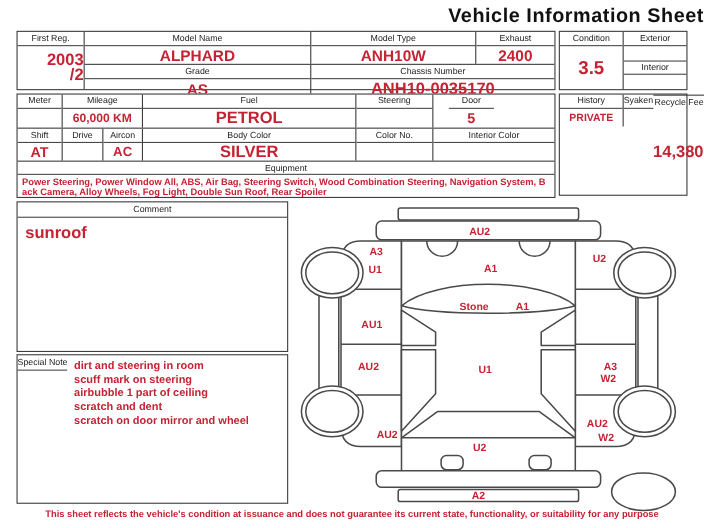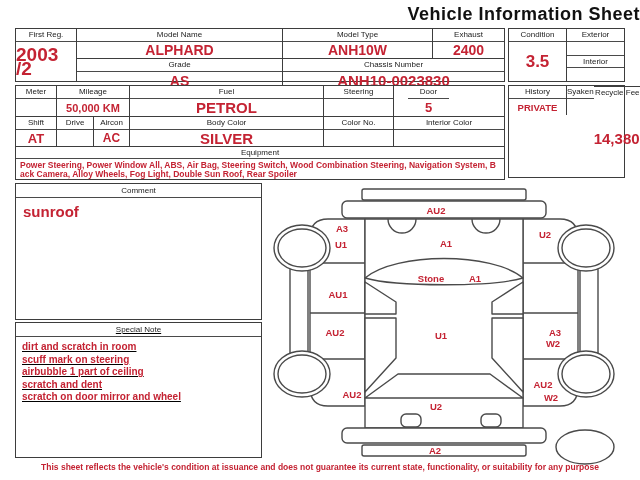--- a/index.html
+++ b/index.html
@@ -22,22 +22,22 @@
   .f12{font-size:12px}.f11{font-size:11px}.f9{font-size:9.5px}
   .title{position:absolute;top:4px;left:0;width:640px;text-align:right;font-size:18px;
       font-weight:bold;letter-spacing:.5px;color:#111;}
   .equip-text{flex:1;color:var(--red);font-weight:bold;font-size:8.5px;line-height:1.08;
       padding:2px 4px;word-break:break-all;text-align:left;}
   .note-body{flex:1;color:var(--red);font-weight:bold;font-size:10px;line-height:12.5px;
       padding:4px 6px;text-align:left;}
   .comment-body{flex:1;color:var(--red);font-weight:bold;font-size:15px;padding:5px 7px;text-align:left;}
   .footer{position:absolute;top:462px;left:0;width:640px;text-align:center;color:var(--red);
       font-weight:bold;font-size:8.5px;}
-  .firstreg{flex:1;display:flex;flex-direction:column;align-items:flex-start;justify-content:center;
-      color:var(--red);font-weight:bold;font-size:19px;line-height:14px;}
+  .firstreg{flex:1;display:flex;flex-direction:column;align-items:flex-end;justify-content:center;
+      color:var(--red);font-weight:bold;font-size:15px;line-height:14px;}
   svg text{font-family:"Liberation Sans",sans-serif;}
 </style>
 </head>
 <body>
 
 <div class="title">Vehicle Information Sheet</div>
 
 <div class="panel" style="left:15px;top:28px;width:490px;height:54px;">
   <div class="col" style="width:60px;">
     <div class="th">First Reg.</div>
@@ -61,21 +61,21 @@
         <div class="tv f14">2400</div>
       </div>
     </div>
     <div class="row bt" style="flex:1;">
       <div class="col" style="width:205px;justify-content:center;">
         <div class="th">Grade</div>
         <div class="tv f14">AS</div>
       </div>
       <div class="col bl" style="flex:1;">
         <div class="th">Chassis Number</div>
-        <div class="tv f15">ANH10-0023830</div>
+        <div class="tv f15">ANH10-0035170</div>
       </div>
     </div>
   </div>
 </div>
 
 <div class="panel" style="left:508px;top:28px;width:117px;height:54px;">
   <div class="col" style="width:57px;">
     <div class="th">Condition</div>
     <div class="tv f17">3.5</div>
   </div>
@@ -88,21 +88,21 @@
 </div>
 
 <div class="panel" style="left:15px;top:85px;width:490px;height:95px;flex-direction:column;">
   <div class="row" style="height:30px;">
     <div class="col" style="width:40px;">
       <div class="th">Meter</div>
       <div class="tv f11"></div>
     </div>
     <div class="col bl" style="width:73px;">
       <div class="th">Mileage</div>
-      <div class="tv f11">50,000 KM</div>
+      <div class="tv f11">60,000 KM</div>
     </div>
     <div class="col bl" style="width:194px;">
       <div class="th">Fuel</div>
       <div class="tv f15">PETROL</div>
     </div>
     <div class="col bl" style="width:70px;">
       <div class="th">Steering</div>
       <div class="tv f11"></div>
     </div>
     <div class="col bl" style="width:56px;padding-left:14px;">
@@ -171,24 +171,24 @@
       <div class="tv f13">193</div>
     </div>
   </div>
 </div>
 
 <div class="panel" style="left:15px;top:183px;width:247px;height:137px;flex-direction:column;">
   <div class="th" style="height:14px;line-height:13px;">Comment</div>
   <div class="comment-body">sunroof</div>
 </div>
 
-<div class="panel" style="left:15px;top:322px;width:247px;height:136px;flex-direction:column;text-decoration:underline;">
+<div class="panel" style="left:15px;top:322px;width:247px;height:136px;flex-direction:row;">
   <div class="th" style="height:14px;line-height:13px;">Special Note</div>
   <div class="note-body">
-    <div>dirt and scratch in room</div>
+    <div>dirt and steering in room</div>
     <div>scuff mark on steering</div>
     <div>airbubble 1 part of ceiling</div>
     <div>scratch and dent</div>
     <div>scratch on door mirror and wheel</div>
   </div>
 </div>
 
 <svg class="abs" style="left:268px;top:186px;" width="372" height="289" viewBox="0 0 372 289">
   <g stroke="#4a4a4a" stroke-width="1.4" fill="none" stroke-linejoin="round">
 

